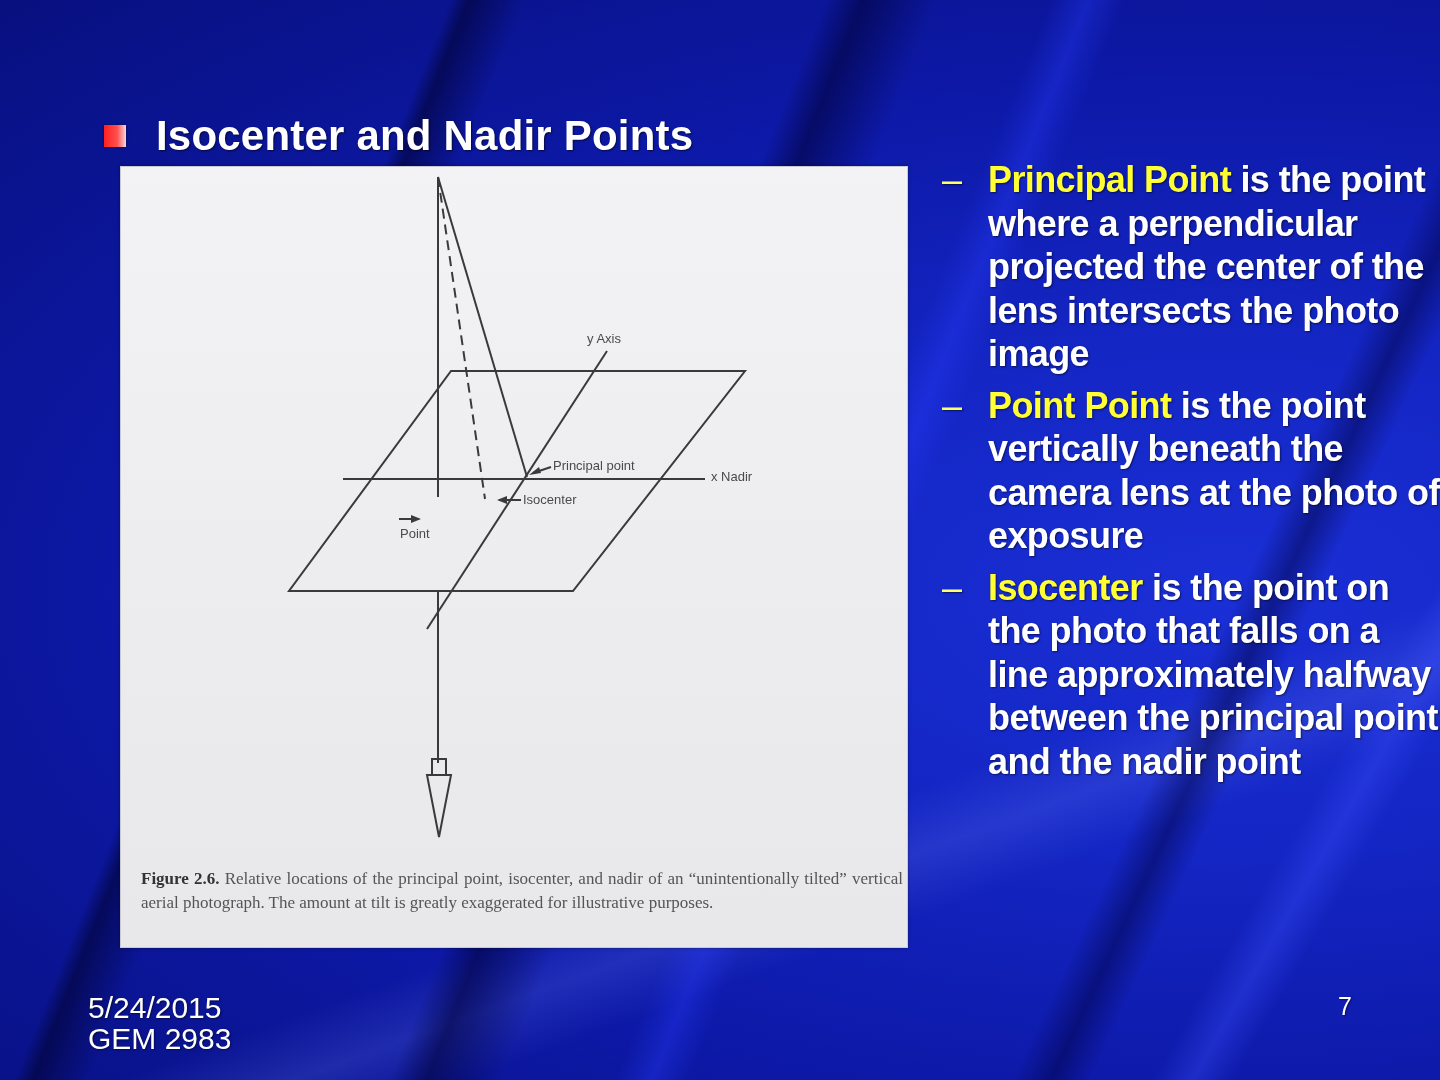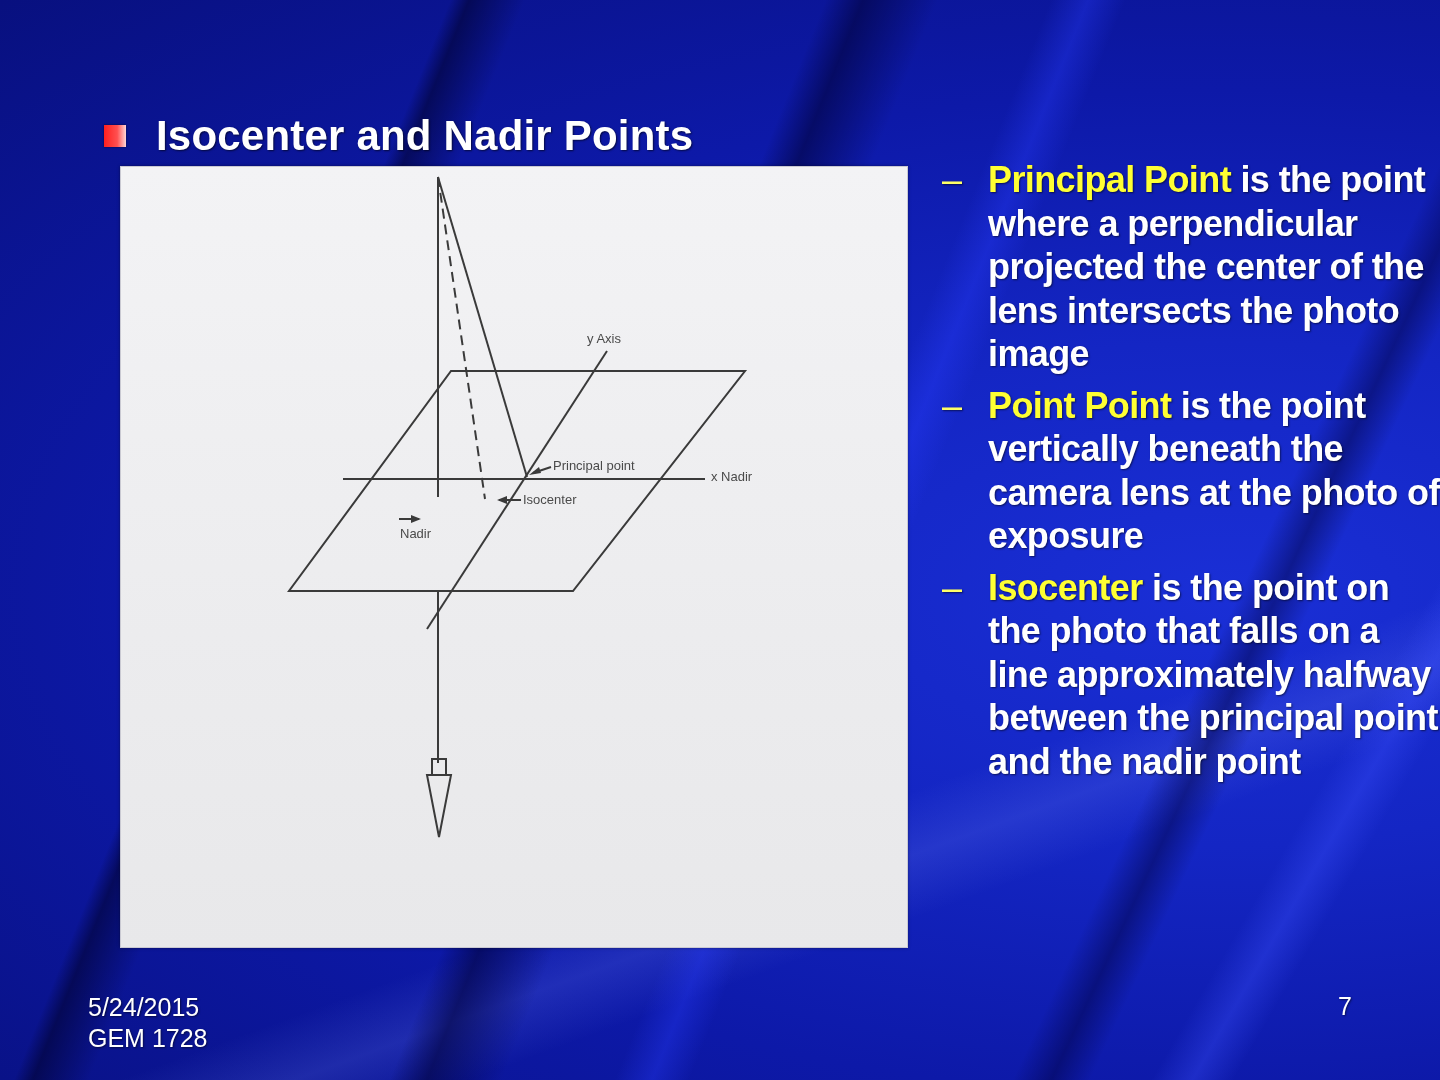--- a/index.html
+++ b/index.html
@@ -110,21 +110,21 @@
     }
     .term {
       color: #ffff33;
     }
 
     .footer-left {
       position: absolute;
       left: 88px;
       top: 992px;
       color: #ffffff;
-      font-size: 25px;
+      font-size: 30px;
       line-height: 31px;
       text-shadow: 1px 1px 2px rgba(0,0,0,0.5);
     }
     .footer-right {
       position: absolute;
       left: 1338px;
       top: 992px;
       color: #ffffff;
       font-size: 25px;
       text-shadow: 1px 1px 2px rgba(0,0,0,0.5);
@@ -166,36 +166,40 @@
       <polygon points="408,308 418,300 420,306"></polygon>
       <polygon points="376,333 386,329 386,337"></polygon>
       <polygon points="300,352 290,348 290,356"></polygon>
     </g>
   </svg>
 
   <div class="fig-label" style="left:466px; top:164px;">y Axis</div>
   <div class="fig-label" style="left:590px; top:302px;">x Nadir</div>
   <div class="fig-label" style="left:432px; top:291px;">Principal point</div>
   <div class="fig-label" style="left:402px; top:325px;">Isocenter</div>
-  <div class="fig-label" style="left:279px; top:359px;">Nadir</div>
-
+  <div class="fig-label" style="left:279px; top:359px;">Point</div>
+
+  <div class="fig-caption">
+    <b>Figure 2.6.</b>
+    <span>Relative locations of the principal point, isocenter, and nadir of an “unintentionally tilted” vertical aerial photograph. The amount at tilt is greatly exaggerated for illustrative purposes.</span>
+  </div>
 </div>
 
 <div class="bullets">
   <div class="bullet-item">
     <span class="bullet-dash">–</span>
     <span class="term">Principal Point</span><span> is the point where a perpendicular projected the center of the lens intersects the photo image</span>
   </div>
   <div class="bullet-item">
     <span class="bullet-dash">–</span>
     <span class="term">Point Point</span><span> is the point vertically beneath the camera lens at the photo of exposure</span>
   </div>
   <div class="bullet-item">
     <span class="bullet-dash">–</span>
     <span class="term">Isocenter</span><span> is the point on the photo that falls on a line approximately halfway between the principal point and the nadir point</span>
   </div>
 </div>
 
 <div class="footer-left">
   <div>5/24/2015</div>
-  <div>GEM 1728</div>
+  <div>GEM 2983</div>
 </div>
 <div class="footer-right">7</div>
 
 </body></html>

